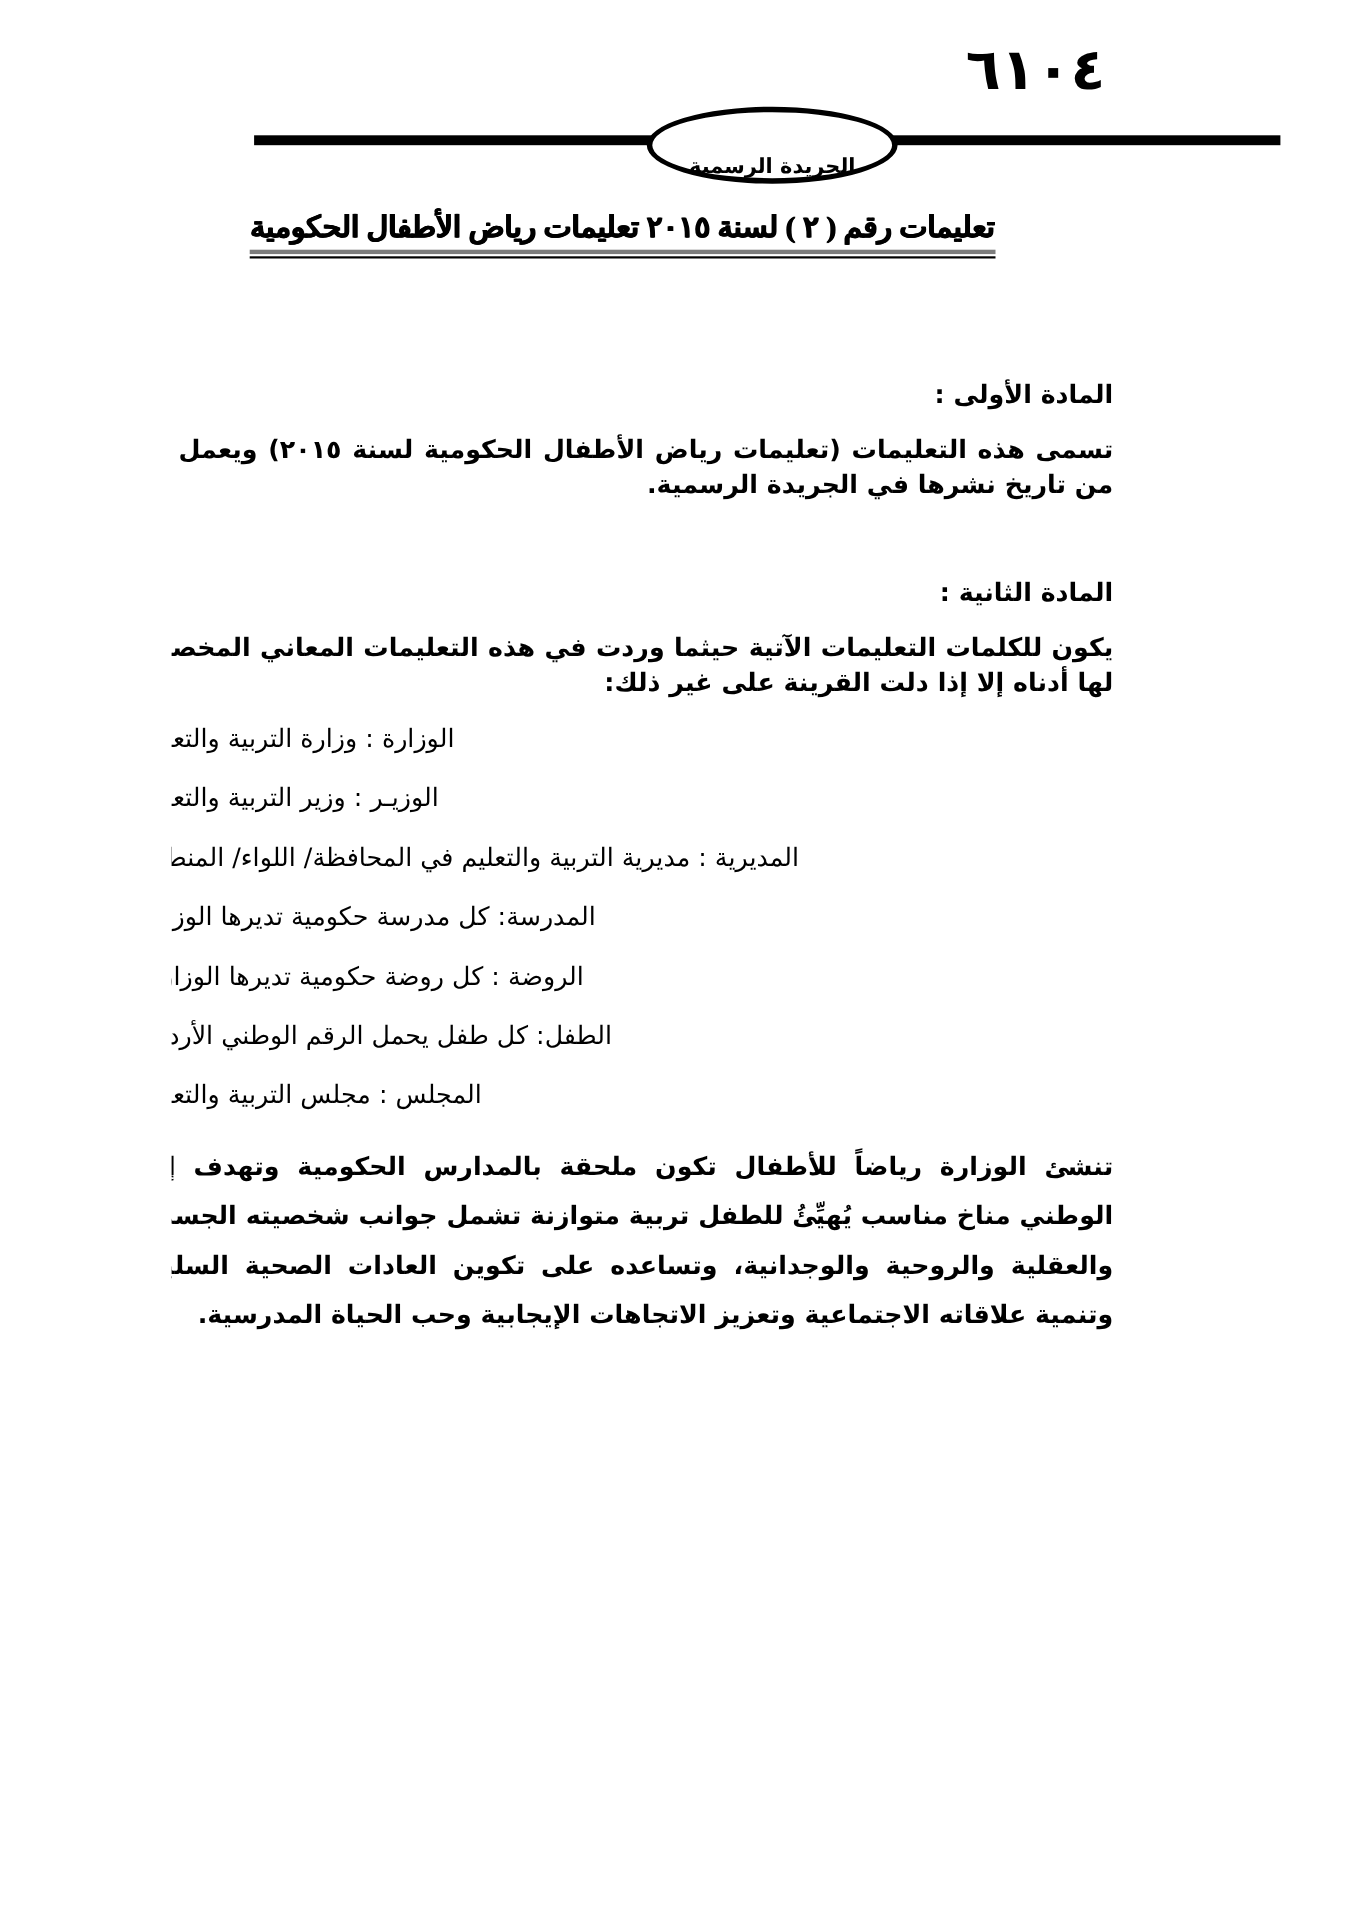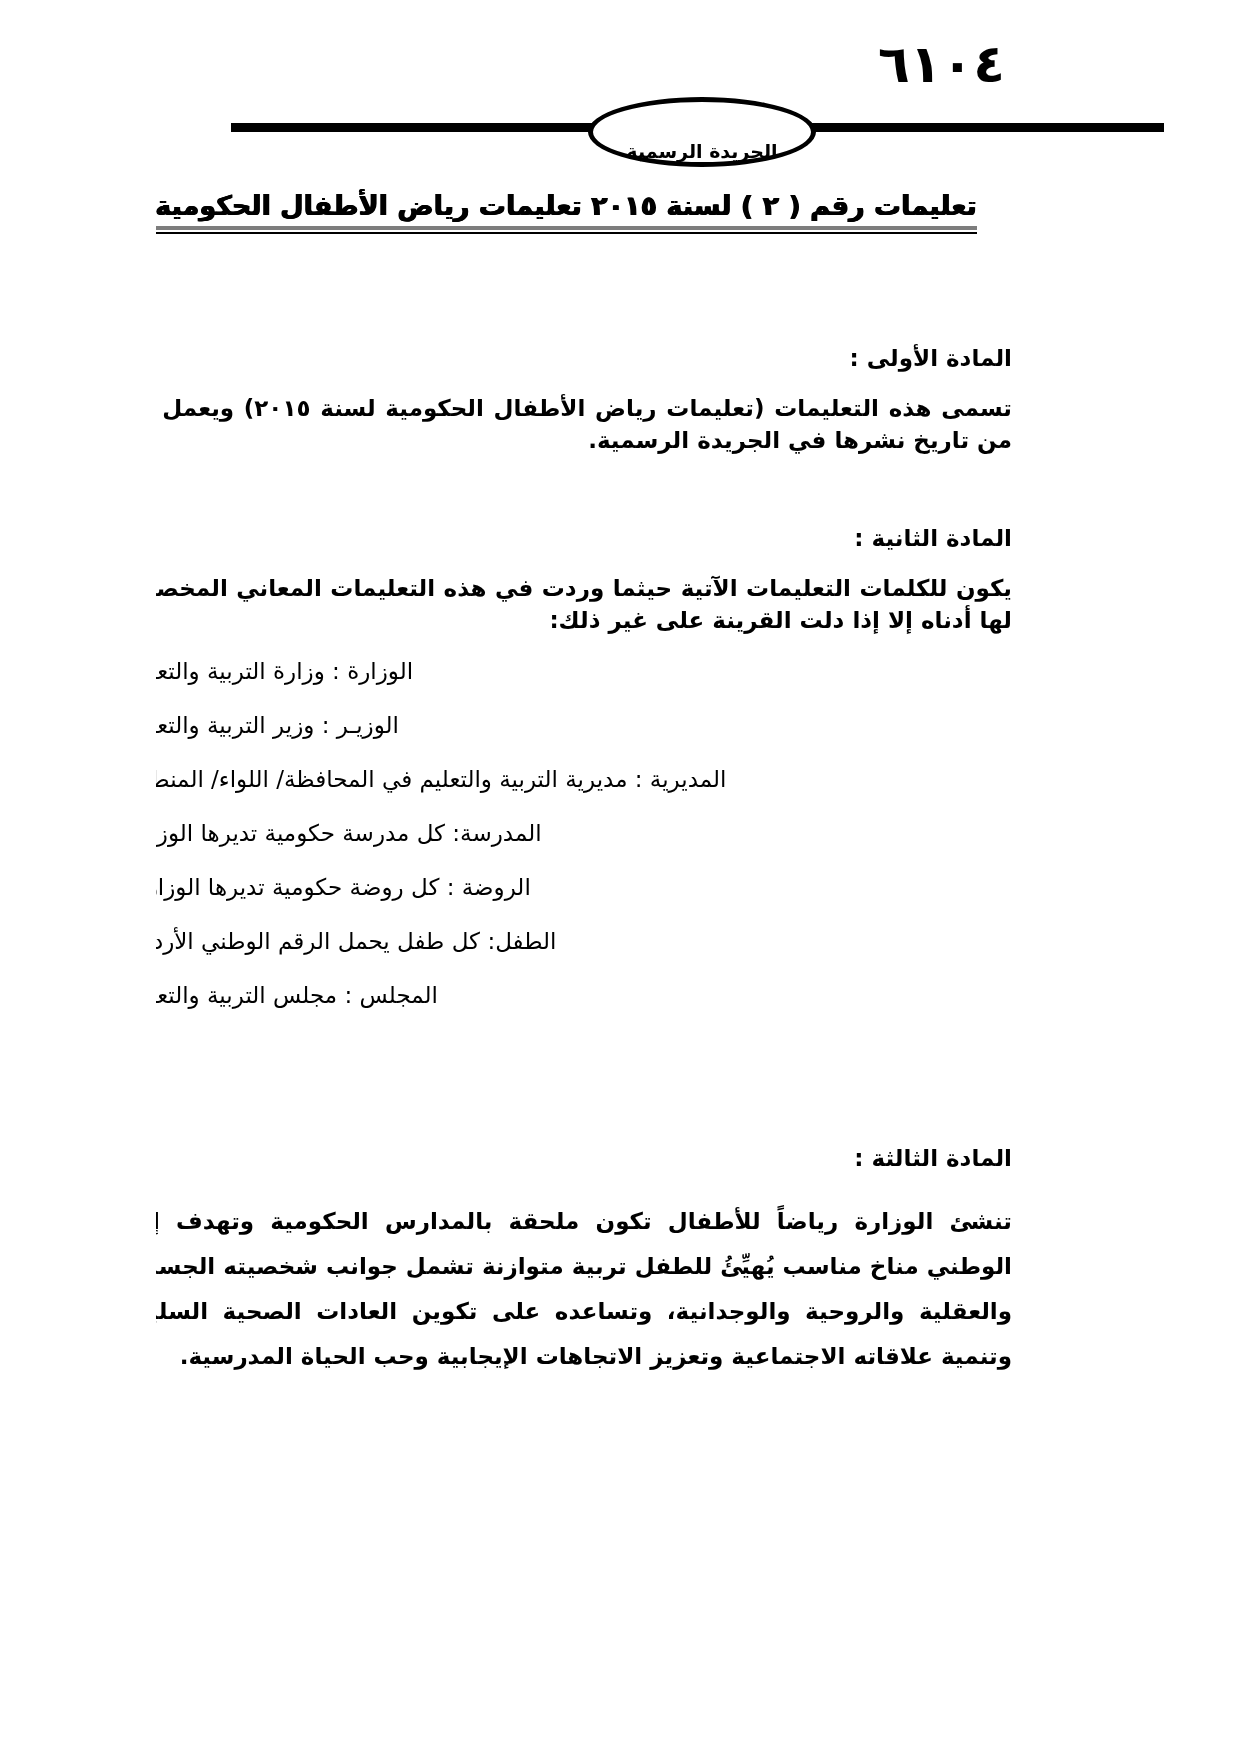--- a/index.html
+++ b/index.html
@@ -62,20 +62,21 @@
     top: 180px;
     right: 228px;
     width: 892px;
   }
   .doc-title,
   .doc-subtitle {
     text-align: center;
     font-weight: bold;
     margin: 17px;
     text-shadow: 0.6px 0 #000, -0.6px 0 #000;
+    font-family: Liberation Serif, serif;
   }
   .doc-title   { font-size: 27px; margin-top: 10px; }
   .doc-subtitle{ font-size: 24px; margin-top: 36px; }
   .u {
     display: inline-block;
     padding-bottom: 5px;
     border-bottom: 4px solid #7d7d7d;
     position: relative;
   }
   .u::after {
@@ -140,17 +141,16 @@
     <p class="body-par">يكون للكلمات التعليمات الآتية حيثما وردت في هذه التعليمات المعاني المخصصة لها أدناه إلا إذا دلت القرينة على غير ذلك:</p>
 
     <p class="def-line">الوزارة : وزارة التربية والتعليم.</p>
     <p class="def-line">الوزيـر : وزير التربية والتعليم.</p>
     <p class="def-line">المديرية : مديرية التربية والتعليم  في المحافظة/ اللواء/ المنطقة.</p>
     <p class="def-line">المدرسة: كل مدرسة حكومية تديرها الوزارة.</p>
     <p class="def-line">الروضة : كل روضة حكومية تديرها الوزارة .</p>
     <p class="def-line">الطفل: كل طفل يحمل الرقم الوطني الأردني.</p>
     <p class="def-line">المجلس : مجلس التربية والتعليم.</p>
 
-    <h3 class="article-heading h-three">المادة الثالثة :</h3>
     <p class="body-par par-three">تنشئ الوزارة رياضاً للأطفال تكون ملحقة بالمدارس الحكومية وتهدف إلى الوطني مناخ مناسب يُهيِّئُ للطفل تربية متوازنة تشمل جوانب شخصيته الجسمية والعقلية والروحية والوجدانية، وتساعده على تكوين العادات الصحية السليمة وتنمية علاقاته الاجتماعية وتعزيز الاتجاهات الإيجابية وحب الحياة المدرسية.</p>
 
   </div>
 </div>
 
 </body></html>

